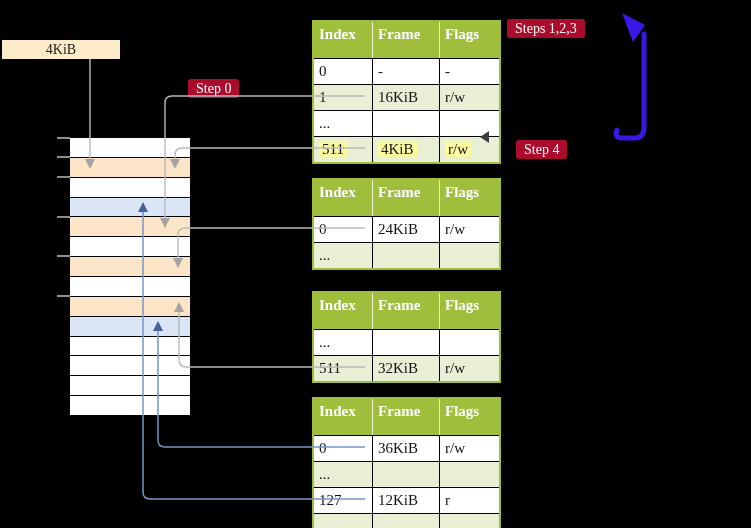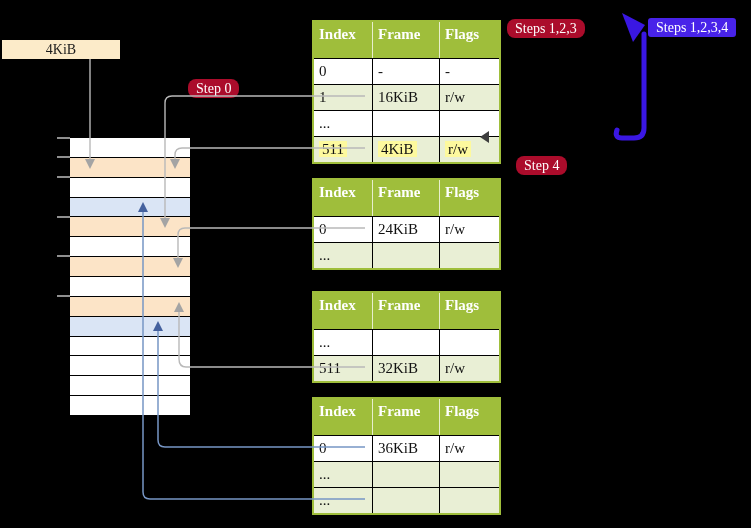--- a/index.html
+++ b/index.html
@@ -3,21 +3,21 @@
 <meta charset="utf-8">
 <style>
   html,body{margin:0;padding:0;background:#000;}
   #canvas{
     position:relative;width:751px;height:528px;background:#000;overflow:hidden;
     font-family:"Liberation Serif","DejaVu Serif",serif;
   }
   
   .tag{position:absolute;color:#fff;font-size:14px;line-height:17px;
        padding:1px 8px;border-radius:3px;white-space:nowrap;}
-  .tag.red{background:#ab0c2b;border-radius:8px;}
+  .tag.red{background:#ab0c2b;}
   .tag.blue{background:#4823e9;}
   #label-4kib{position:absolute;left:2px;top:40px;width:118px;height:19px;
        background:#fcebc9;color:#1a1a1a;font-size:14px;line-height:19px;text-align:center;}
   
   #memcol{position:absolute;left:70px;top:138px;width:120px;height:278px;
           display:flex;flex-direction:column;}
   .mem-row{flex:1;border-bottom:1px solid #000;}
   .mem-row.white{background:#ffffff;}
   .mem-row.orange{background:#fce4c7;}
   .mem-row.blue{background:#dae5f5;}
@@ -39,22 +39,21 @@
 </style>
 </head>
 <body>
 
 <div id="canvas">
 
   <div id="label-4kib">4KiB</div>
 
   <div class="tag red" style="left:188px;top:41px;margin-top:38px;">Step 0</div>
   <div class="tag red" style="left:507px;top:19px;">Steps 1,2,3</div>
-  <div class="tag blue" style="left:648px;top:18px;">Steps 1,2,3,4</div>
-  <div class="tag red" style="left:516px;top:156px;">Step 4</div>
+  <div class="tag red" style="left:516px;top:140px;">Step 4</div>
 
   <div id="memcol">
       <div class="mem-row white"></div>
       <div class="mem-row orange"></div>
       <div class="mem-row white"></div>
       <div class="mem-row blue"></div>
       <div class="mem-row orange"></div>
       <div class="mem-row white"></div>
       <div class="mem-row orange"></div>
       <div class="mem-row white"></div>
@@ -158,20 +157,25 @@
         <tr>
           <td class="c0"><span>0</span></td>
           <td class="c1"><span>36KiB</span></td>
           <td class="c2"><span>r/w</span></td>
         </tr>
         <tr class="shade">
           <td class="c0"><span>...</span></td>
           <td class="c1"><span></span></td>
           <td class="c2"><span></span></td>
         </tr>
+        <tr>
+          <td class="c0"><span>127</span></td>
+          <td class="c1"><span>12KiB</span></td>
+          <td class="c2"><span>r</span></td>
+        </tr>
         <tr class="shade">
           <td class="c0"><span>...</span></td>
           <td class="c1"><span></span></td>
           <td class="c2"><span></span></td>
         </tr>
       </tbody>
     </table>
 
   <svg id="overlay" width="751" height="528" viewBox="0 0 751 528">
 

